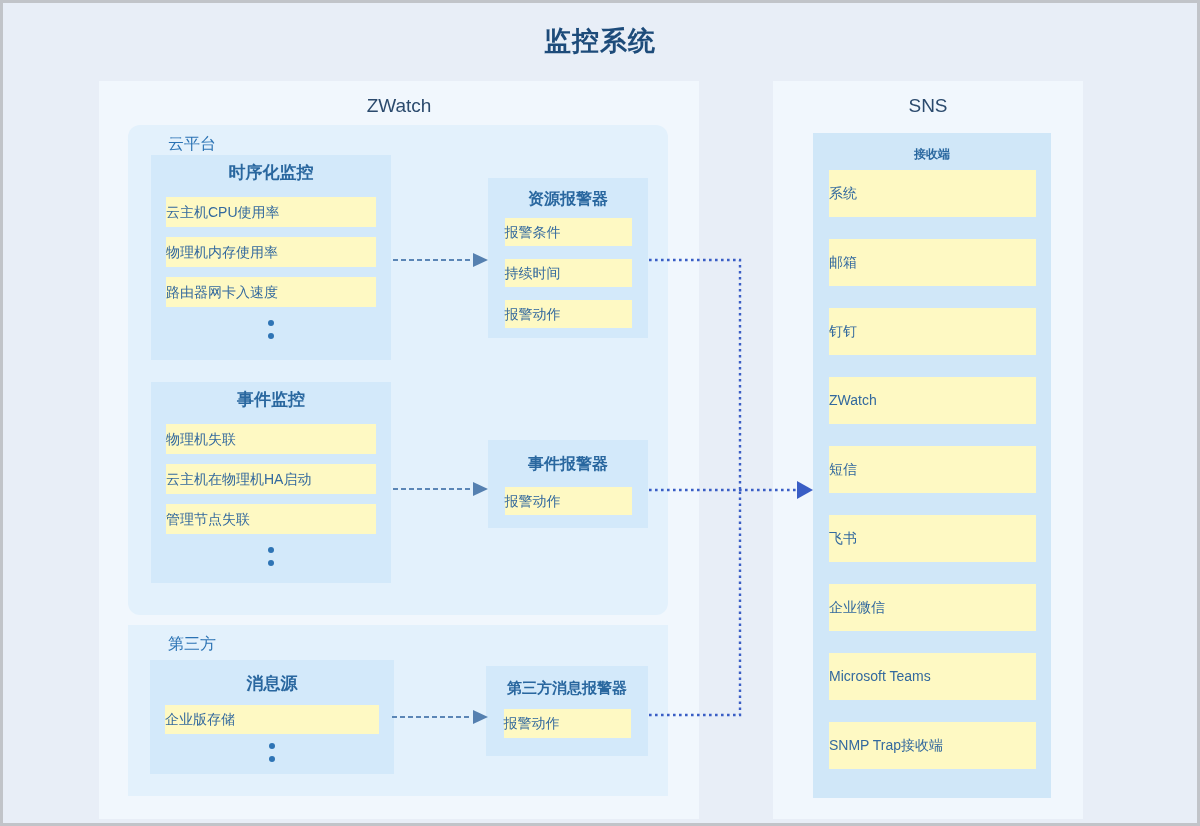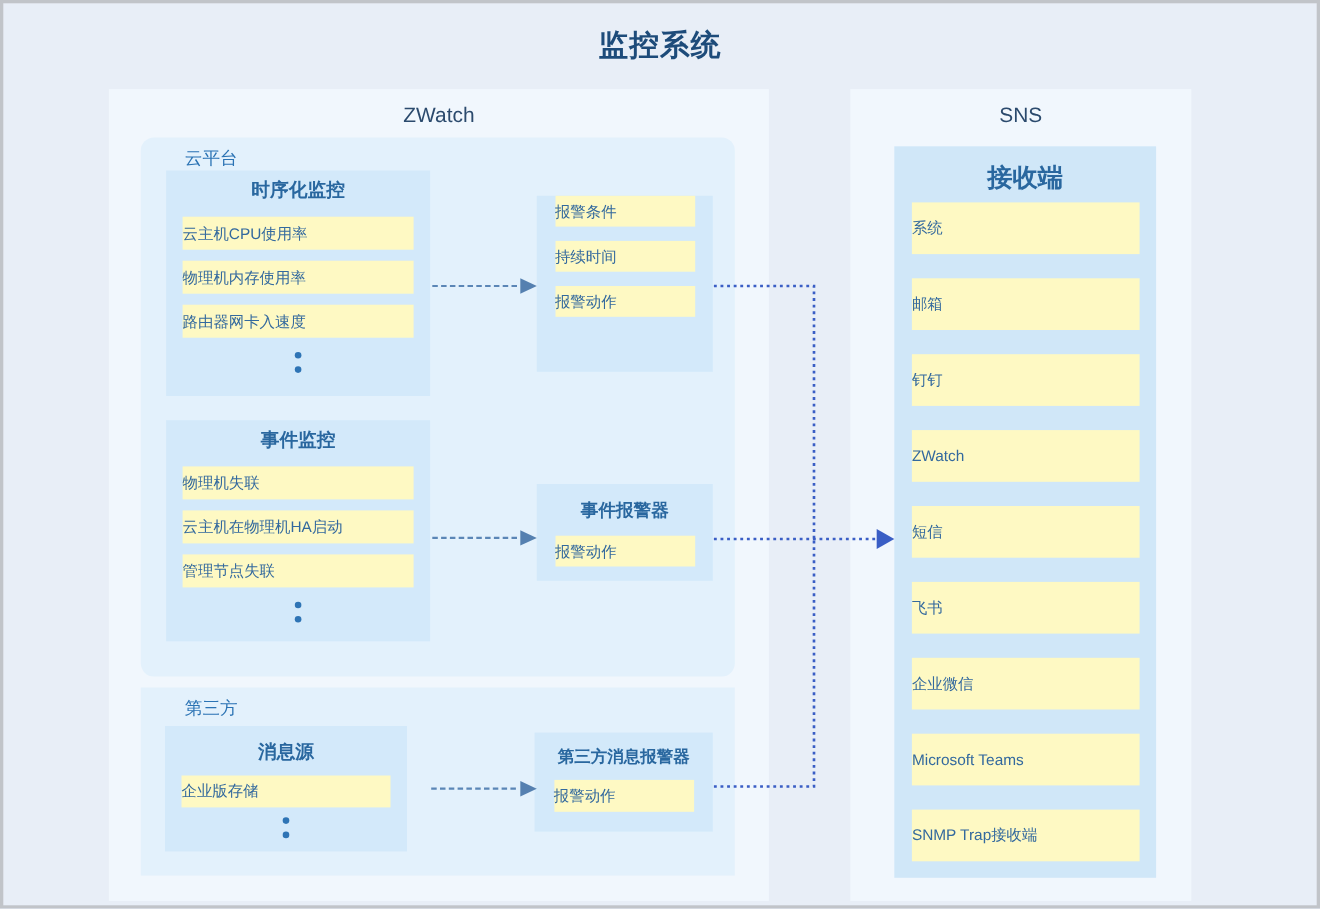--- a/index.html
+++ b/index.html
@@ -41,21 +41,21 @@
   }
   .row.wide{height:30px;line-height:30px;margin:0 15px 10px 15px;}
   .row.narrow{height:28px;line-height:28px;width:127px;margin:0 auto 13px auto;}
   .row.msg{height:29px;line-height:29px;margin:0 15px 9px 15px;}
   .dots{display:flex;flex-direction:column;align-items:center;gap:7px;padding-top:3px;}
   .dot{width:6px;height:6px;border-radius:50%;background:#2e74b5;}
   .receiver-box{
     position:absolute;left:40px;top:52px;width:238px;height:665px;background:#d0e7f8;
   }
   .receiver-title{
-    text-align:center;font-size:23px;font-weight:600;color:#29679f;
+    text-align:center;font-size:12px;font-weight:600;color:#29679f;
     padding-top:13px;padding-bottom:7px;
   }
   .row.recv{height:47px;line-height:47px;margin:0 15px 22px 16px;font-size:14px;}
   .connector-layer{
     position:absolute;left:0;top:0;width:1200px;height:826px;pointer-events:none;
   }
 </style>
 </head>
 <body>
 
@@ -85,35 +85,36 @@
         <div class="row wide">物理机失联</div>
         <div class="row wide">云主机在物理机HA启动</div>
         <div class="row wide">管理节点失联</div>
         <div class="dots">
             <span class="dot"></span>
             <span class="dot"></span>
           </div>
       </div>
 
       <div class="block" style="left:360px;top:53px;width:160px;height:160px;">
+        <div class="block-title md">资源报警器</div>
         <div class="row narrow">报警条件</div>
         <div class="row narrow">持续时间</div>
         <div class="row narrow">报警动作</div>
       </div>
 
       <div class="block" style="left:360px;top:315px;width:160px;height:88px;">
         <div class="block-title md" style="padding-top:14px;padding-bottom:12px;">事件报警器</div>
         <div class="row narrow">报警动作</div>
       </div>
     </div>
 
     <div class="section-box" style="left:29px;top:544px;width:540px;height:171px;">
       <div class="section-label">第三方</div>
 
-      <div class="block" style="left:22px;top:35px;width:220px;height:114px;">
+      <div class="block" style="left:22px;top:35px;width:244px;height:114px;">
         <div class="block-title lg" style="padding-top:12px;padding-bottom:10px;">消息源</div>
         <div class="row msg">企业版存储</div>
         <div class="dots" style="padding-top:0;">
             <span class="dot"></span>
             <span class="dot"></span>
           </div>
       </div>
 
       <div class="block" style="left:358px;top:41px;width:162px;height:90px;">
         <div class="block-title sm">第三方消息报警器</div>

